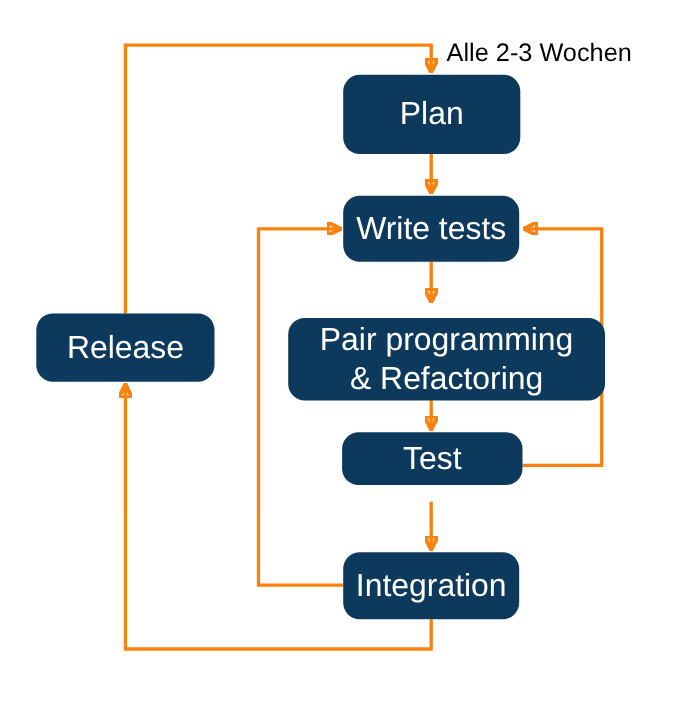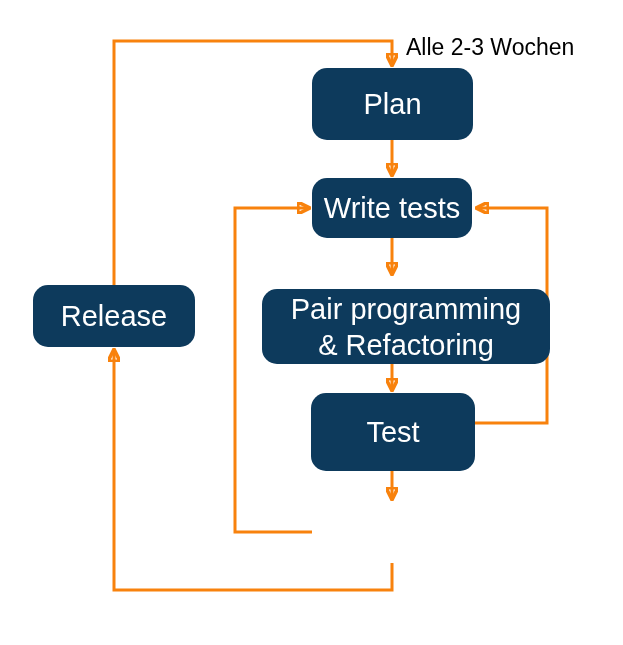--- a/index.html
+++ b/index.html
@@ -45,21 +45,21 @@
     align-items: center;
     justify-content: center;
     text-align: center;
     font-size: 29px;
     line-height: 36px;
     white-space: nowrap;
   }
   .node-plan        { left: 312px; top:  68px; width: 161px; height: 72px; }
   .node-write-tests { left: 312px; top: 178px; width: 160px; height: 60px; }
   .node-pair        { left: 262px; top: 277px; width: 288px; height: 75px; margin-top: 12px; }
-  .node-test        { left: 311px; top: 393px; width: 164px; height: 78px; }
+  .node-test        { left: 311px; top: 393px; width: 164px; height: 48px; }
   .node-integration { left: 312px; top: 502px; width: 160px; height: 61px; }
   .node-release     { left:  33px; top: 285px; width: 162px; height: 62px; }
   .annotation {
     position: absolute;
     color: var(--label-text);
     font-size: 23px;
     line-height: 27px;
     white-space: nowrap;
   }
   .label-weeks  { left: 406px; top:  10px; margin-top: 24px; }
@@ -97,20 +97,23 @@
 
   <div class="node node-pair">
     <span>Pair programming</span>
     <span>&amp; Refactoring</span>
   </div>
 
   <div class="node node-test">
     <span>Test</span>
   </div>
 
+  <div class="node node-integration">
+    <span>Integration</span>
+  </div>
 
   <div class="node node-release">
     <span>Release</span>
   </div>
 
   <div class="annotation label-weeks">Alle 2-3 Wochen</div>
 
 </div>
 
 </body></html>

